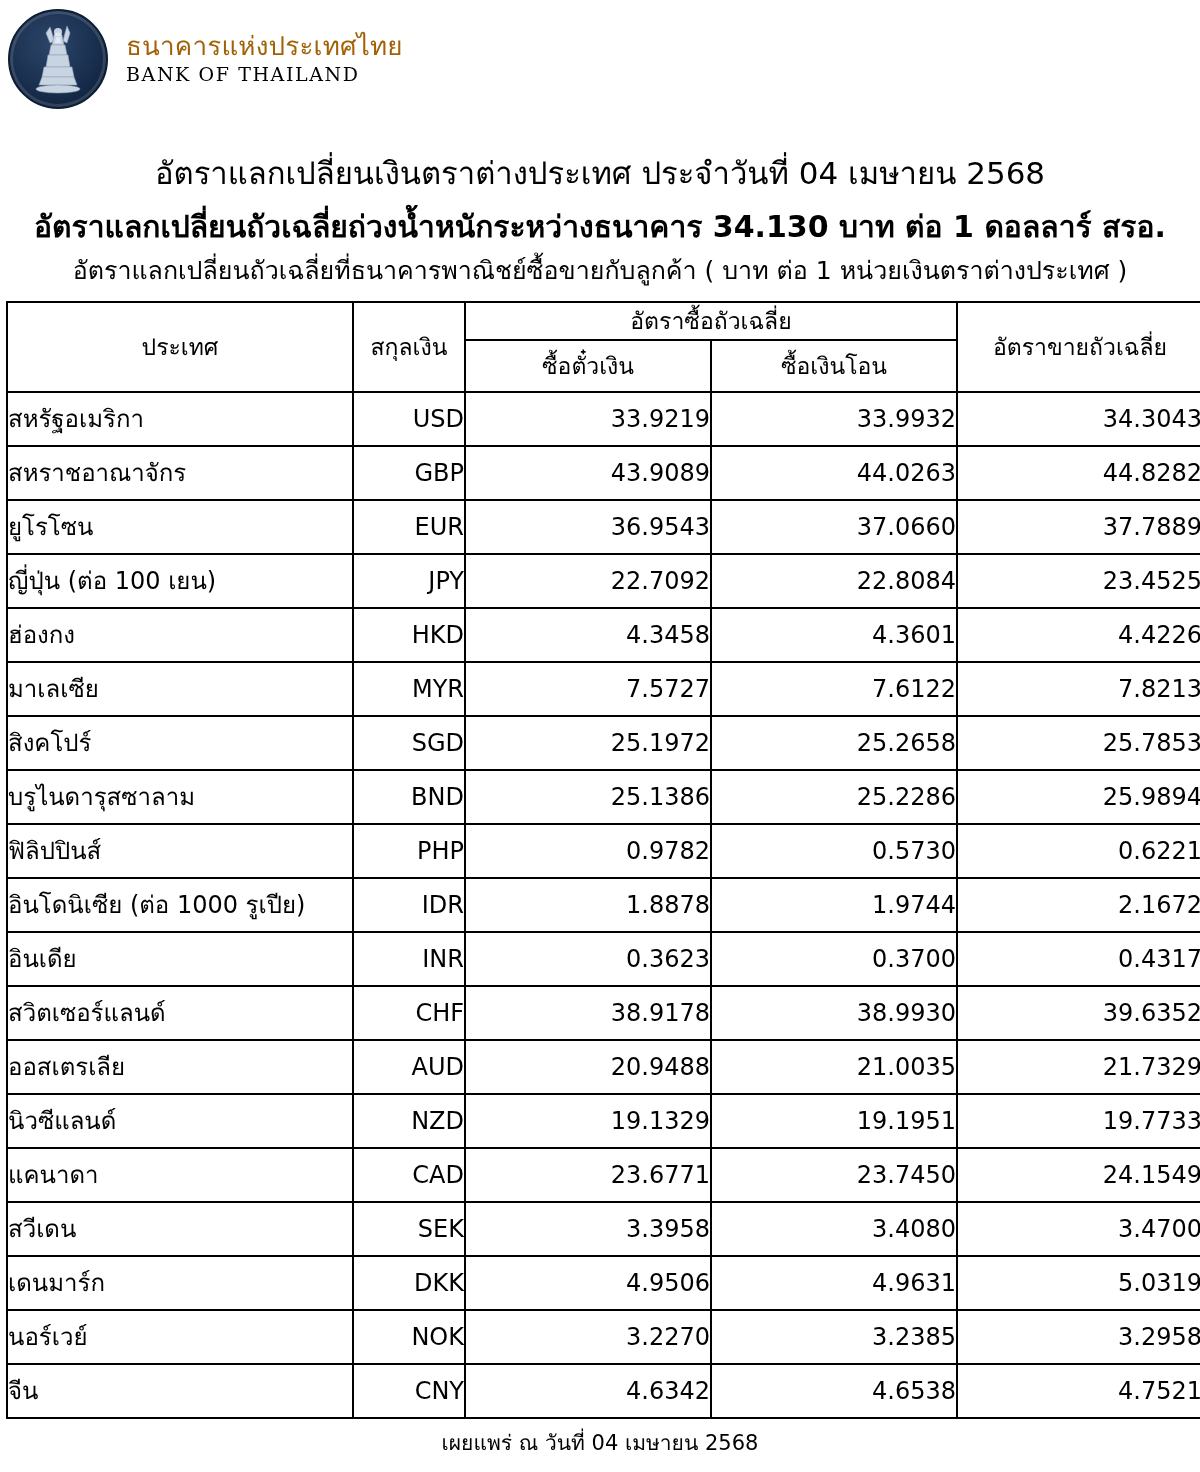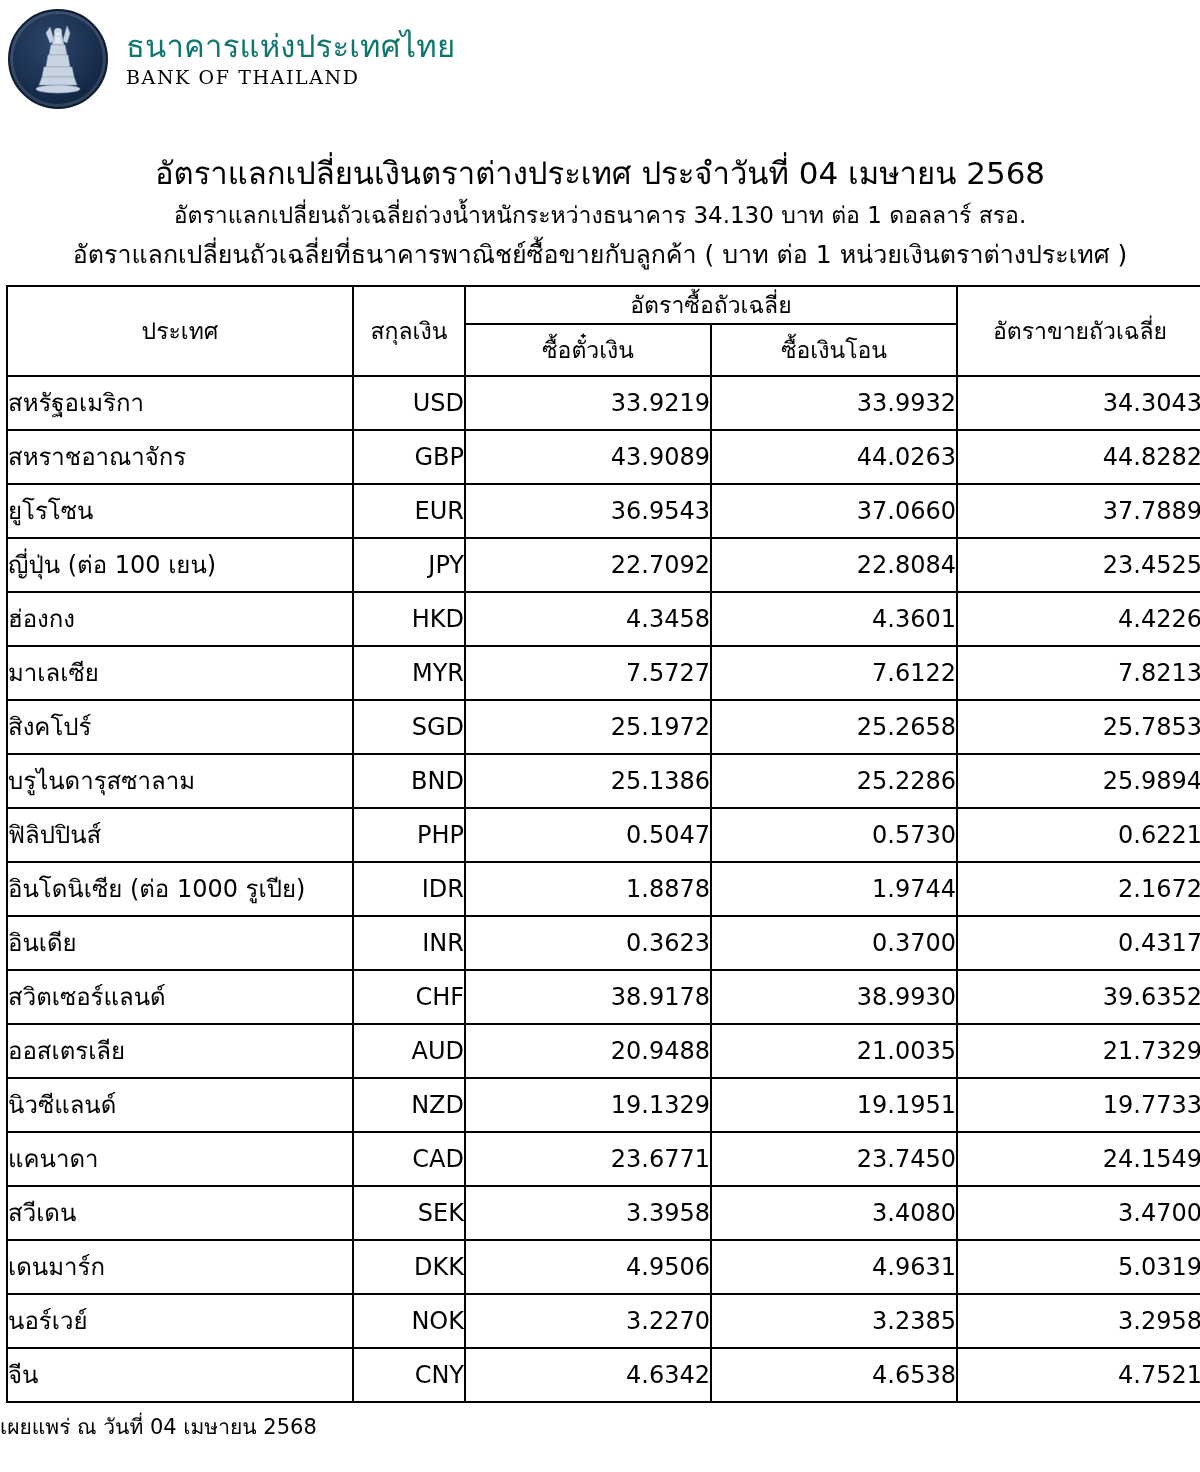--- a/index.html
+++ b/index.html
@@ -49,23 +49,23 @@
     width: 96px;
     height: 96px;
   }
   .wordmark {
     margin-left: 18px;
     display: flex;
     flex-direction: column;
     justify-content: center;
   }
   .wordmark .th {
-    font-size: 31px;
+    font-size: 26px;
     line-height: 1.12;
-    color: #0f766e;
+    color: #a16207;
     letter-spacing: 0.2px;
     white-space: nowrap;
   }
   .wordmark .en {
     font-family: "DejaVu Serif", "Liberation Serif", serif;
     font-size: 19px;
     line-height: 1.2;
     letter-spacing: 1.6px;
     color: #000000;
     margin-top: 2px;
@@ -77,24 +77,25 @@
     text-align: center;
     padding: 0 10px;
   }
   .title-main {
     font-size: 31px;
     line-height: 1.24;
     margin-top: 36px;
     white-space: nowrap;
   }
   .title-sub1 {
-    font-size: 23px;
+    font-size: 30px;
     line-height: 1.26;
-    margin-top: 9px;
-    white-space: nowrap;
+    margin-top: 16px;
+    white-space: nowrap;
+    font-weight: bold;
   }
   .title-sub2 {
     font-size: 25px;
     line-height: 1.26;
     margin-top: 9px;
     white-space: nowrap;
   }
 
   
   .table-wrap {
@@ -140,20 +141,21 @@
     text-align: right;
     padding-right: 14px;
     font-size: 24px;
   }
 
   
   .footer {
     margin-top: 7px;
     padding-left: 0;
     font-size: 21px;
+    text-align: center;
   }
 </style>
 </head>
 <body>
 
 <div class="page">
 
   <div class="header">
     <div class="logo-seal">
       <svg viewBox="0 0 96 96" aria-hidden="true">
@@ -252,21 +254,21 @@
           <tr>
             <td class="c-country">บรูไนดารุสซาลาม</td>
             <td class="c-currency">BND</td>
             <td class="c-num">25.1386</td>
             <td class="c-num">25.2286</td>
             <td class="c-num">25.9894</td>
           </tr>
           <tr>
             <td class="c-country">ฟิลิปปินส์</td>
             <td class="c-currency">PHP</td>
-            <td class="c-num">0.5047</td>
+            <td class="c-num">0.9782</td>
             <td class="c-num">0.5730</td>
             <td class="c-num">0.6221</td>
           </tr>
           <tr>
             <td class="c-country">อินโดนิเซีย (ต่อ 1000 รูเปีย)</td>
             <td class="c-currency">IDR</td>
             <td class="c-num">1.8878</td>
             <td class="c-num">1.9744</td>
             <td class="c-num">2.1672</td>
           </tr>

